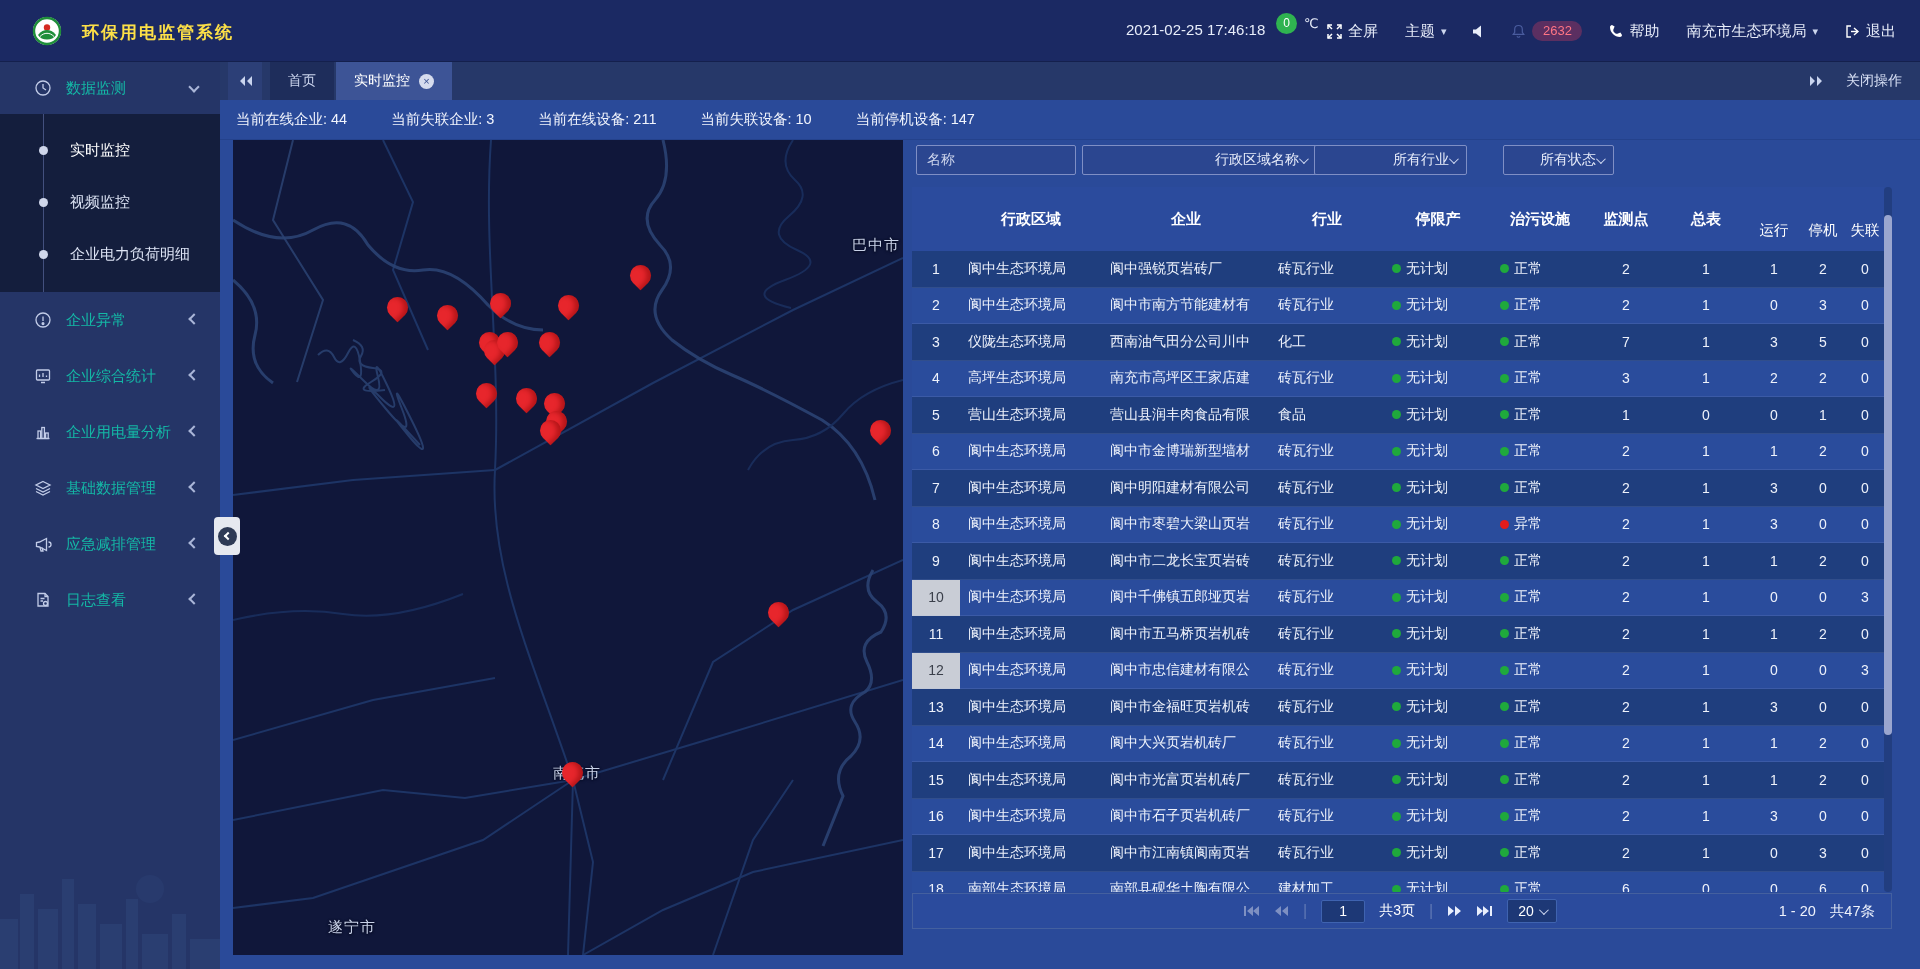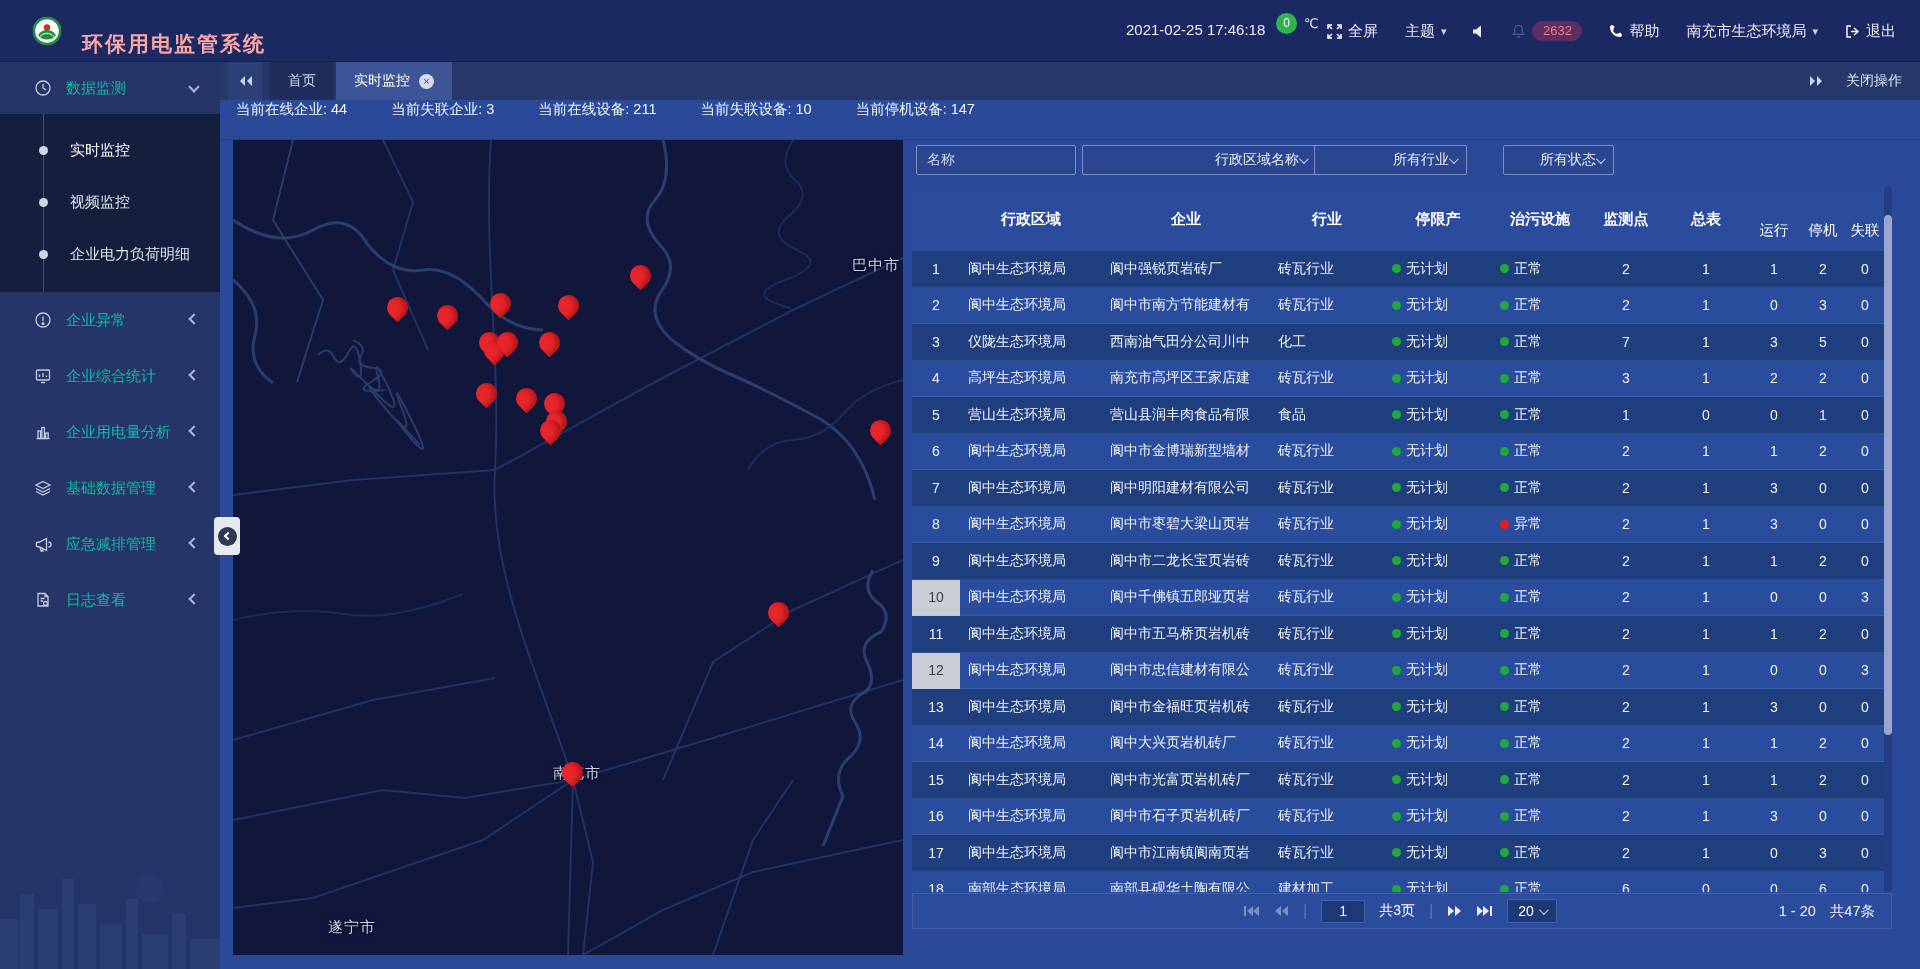--- a/index.html
+++ b/index.html
@@ -2,21 +2,21 @@
 <html><head>
 <meta charset="utf-8">
 <style>
   * { margin:0; padding:0; box-sizing:border-box; }
   html,body { width:1920px; height:969px; overflow:hidden; }
   body { position:relative; background:#2a4a99; font-family:"Liberation Sans","DejaVu Sans",sans-serif; color:#fff; }
 
   
   .top-header { position:absolute; left:0; top:0; width:1920px; height:62px; background:#1b2963; border-bottom:1px solid #14204d; z-index:30; }
   .logo { position:absolute; left:32px; top:16px; width:30px; height:30px; }
-  .app-title { position:absolute; left:82px; top:30px; font-size:21px; font-weight:bold; letter-spacing:2px; color:#fca5a5; }
+  .app-title { position:absolute; left:82px; top:21px; font-size:17px; font-weight:bold; letter-spacing:2px; color:#fde047; }
   .hdr-time { position:absolute; left:1126px; top:21px; font-size:15px; color:#e8edfa; }
   .temp-badge { position:absolute; left:1276px; top:13px; width:21px; height:21px; border-radius:50%; background:#2fb350; color:#fff; font-size:12px; text-align:center; line-height:21px; }
   .temp-unit { position:absolute; left:1304px; top:16px; font-size:13px; color:#e8edfa; }
   .hdr-right { position:absolute; right:24px; top:0; height:62px; display:flex; align-items:center; gap:27px; font-size:15px; color:#e8edfa; }
   .hdr-item { display:flex; align-items:center; gap:6px; cursor:pointer; white-space:nowrap; }
   .caret-down { font-size:11px; color:#cdd6ee; }
   .notif-badge { display:inline-block; min-width:50px; padding:0 9px; height:20px; border-radius:10px; background:#63295000; background:rgba(170,55,95,0.45); color:#ff7585; font-size:13px; line-height:20px; text-align:center; }
 
   
   .sidebar { position:absolute; left:0; top:62px; width:220px; height:907px; background:#253567; z-index:20; overflow:hidden; }
@@ -42,21 +42,21 @@
   .tabbar { position:absolute; left:220px; top:62px; width:1700px; height:38px; background:#263869; z-index:10; }
   .tab-arrow { position:absolute; top:0; width:34px; height:38px; display:flex; align-items:center; justify-content:center; cursor:pointer; background:#2c3f77; }
   .tab-arrow.left { left:8px; }
   .tabs-wrap { position:absolute; left:50px; top:0; height:38px; display:flex; }
   .tab { height:38px; padding:0 18px; display:flex; align-items:center; font-size:14px; color:#ccd5ee; background:#1e2d5b; cursor:pointer; margin-right:2px; }
   .tab.active { background:#3d5496; color:#ffffff; }
   .tab-close { display:inline-block; width:15px; height:15px; border-radius:50%; background:#d6dcee; color:#3a5191; font-size:11px; line-height:15px; text-align:center; margin-left:9px; cursor:pointer; }
   .tab-ops { position:absolute; right:18px; top:0; height:38px; display:flex; align-items:center; gap:22px; font-size:14px; color:#d8e0f5; cursor:pointer; }
 
   
-  .statsbar { position:absolute; left:220px; top:100px; width:1700px; height:40px; background:#2a4a99; border-bottom:1px solid #24428c; display:flex; align-items:flex-start; padding-left:16px; gap:44px; z-index:5; }
+  .statsbar { position:absolute; left:220px; top:100px; width:1700px; height:40px; background:#2a4a99; border-bottom:1px solid #24428c; display:flex; align-items:center; padding-left:16px; gap:44px; z-index:5; }
   .stat-item { font-size:14.5px; color:#f2f5fd; white-space:nowrap; }
 
   
   .map { position:absolute; left:233px; top:140px; width:670px; height:815px; background:#10173a; overflow:hidden; z-index:1; }
   .map-city { position:absolute; transform:translate(-50%,-50%); font-size:15px; color:#c9d2e8; letter-spacing:1px; text-shadow:0 1px 3px #05091f, 0 0 2px #05091f; white-space:nowrap; }
   .pin { position:absolute; width:21px; height:21px; margin-left:-10.5px; margin-top:-18px; background:#e7262c; border-radius:50% 50% 50% 0; transform:rotate(-45deg); box-shadow:inset -3px -3px 5px rgba(120,0,0,.45); cursor:pointer; }
 
   
   .panel { position:absolute; left:912px; top:145px; width:980px; height:784px; z-index:5; }
   .filter-input, .filter-select { position:absolute; top:0; height:30px; background:#2b4690; border:1px solid #7f8fc5; border-radius:2px; font-size:14px; color:#e7ecfa; display:flex; align-items:center; padding:0 10px; }
@@ -318,21 +318,21 @@
       <path d="M120 200q14 6 8 16t12 12-2 14 14 8"></path>
       <path d="M60 0L40 80l50 80-26 82"></path>
     </g>
     <g fill="none" stroke="#1a2f5e" stroke-width="2" opacity=".9">
       <path d="M560 0q-16 24 2 40t-6 36 8 34-12 30 6 28"></path>
       <path d="M670 240q-40 10-60 34t-50 26q-30 2-45 30"></path>
       <path d="M0 480q60-14 110-6t120-20"></path>
     </g>
   </svg>
   <div id="map-labels">
-      <span class="map-city" style="left: 643px; top: 105px; margin-top: 20px;">巴中市</span>
+      <span class="map-city" style="left: 643px; top: 105px;">巴中市</span>
       <span class="map-city" style="left: 344px; top: 633px;">南充市</span>
       <span class="map-city" style="left: 119px; top: 787px;">遂宁市</span>
     </div>
   <div id="map-pins">
       <div class="pin" style="left: 164px; top: 175px; background: rgb(231, 38, 44);"></div>
       <div class="pin" style="left: 214px; top: 183px; background: rgb(231, 38, 44);"></div>
       <div class="pin" style="left: 267px; top: 171px; background: rgb(231, 38, 44);"></div>
       <div class="pin" style="left: 335px; top: 173px; background: rgb(231, 38, 44);"></div>
       <div class="pin" style="left: 407px; top: 143px; background: rgb(231, 38, 44);"></div>
       <div class="pin" style="left: 256px; top: 210px; background: rgb(231, 38, 44);"></div>

